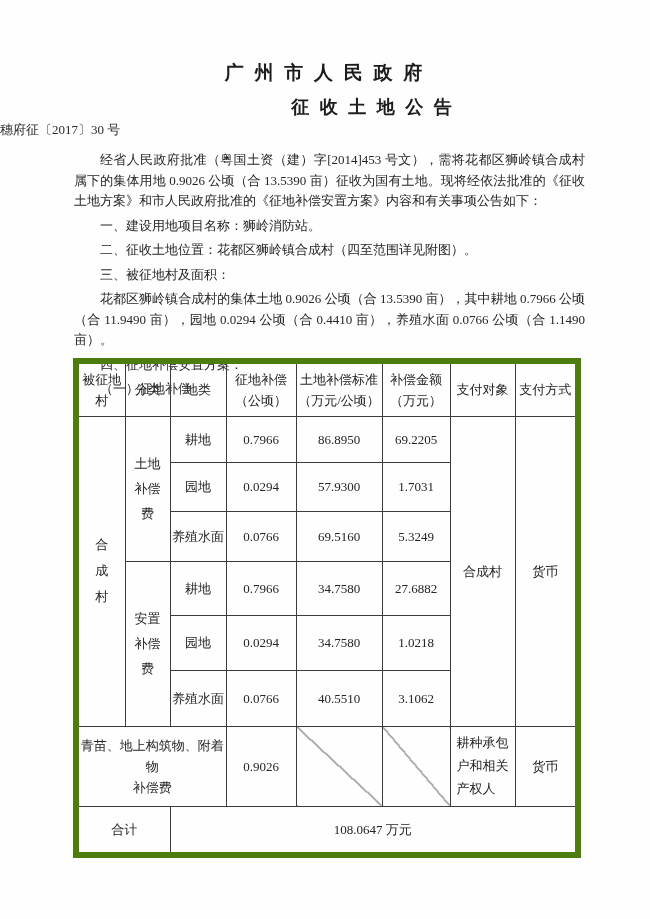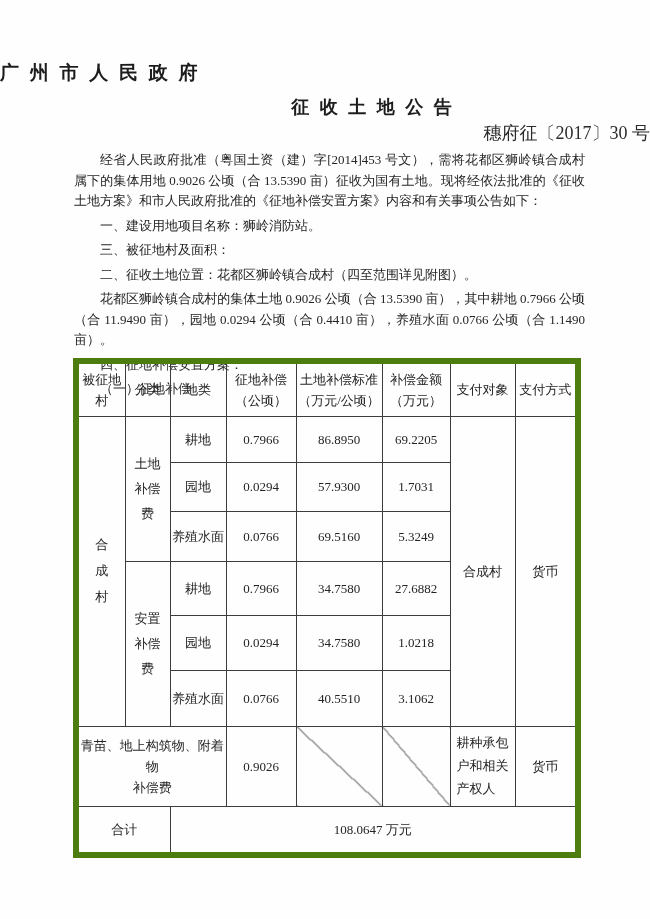--- a/index.html
+++ b/index.html
@@ -1,26 +1,26 @@
 <!DOCTYPE html>
 <html><head>
 <meta charset="utf-8">
 <style>
   html,body{margin:0;padding:0;background:#ffffff;}
   .page{
     position:relative;width:650px;height:919px;background:#fffefe;
     font-family:"Liberation Serif","DejaVu Serif",serif;color:#222;
     overflow:hidden;
   }
-  .title1{position:absolute;top:60px;left:0;width:100%;text-align:left;
+  .title1{position:absolute;top:60px;left:0;width:100%;text-align:center;
     font-size:19px;font-weight:bold;letter-spacing:3px;color:#1c1c1c;}
   .title2{position:absolute;top:95px;left:0;width:100%;text-align:center;
     font-size:18px;font-weight:bold;letter-spacing:3px;color:#1c1c1c;padding-left:48px;}
-  .docnum{position:absolute;top:121px;left:0;width:100%;text-align:right;
-    font-size:18px;color:#2a2a2a;}
+  .docnum{position:absolute;top:121px;left:0;width:100%;text-align:left;
+    font-size:13px;color:#2a2a2a;}
   .content{position:absolute;top:146px;left:70px;width:519px;}
   .content p{margin:4px;font-size:13px;line-height:20.5px;text-align:justify;
     text-indent:2em;color:#242424;}
   table.comp{position:absolute;top:358px;left:73px;width:502px;
     border-collapse:collapse;table-layout:fixed;border:6px solid #4d7c0f;}
   .comp th,.comp td{border:1px solid #3c3c3c;padding:0 1px;font-weight:normal;
     text-align:center;vertical-align:middle;font-size:13px;line-height:21px;
     color:#242424;overflow:hidden;}
   .comp th{white-space:pre-line;}
   td.pre{white-space:pre-line;}
@@ -43,22 +43,22 @@
 
 <div class="page">
 
   <div class="title1">广 州 市 人 民 政 府</div>
   <div class="title2">征 收 土 地 公 告</div>
   <div class="docnum">穗府征〔2017〕30 号</div>
 
   <div class="content">
     <p>经省人民政府批准（粤国土资（建）字[2014]453 号文），需将花都区狮岭镇合成村属下的集体用地 0.9026 公顷（合 13.5390 亩）征收为国有土地。现将经依法批准的《征收土地方案》和市人民政府批准的《征地补偿安置方案》内容和有关事项公告如下：</p>
     <p>一、建设用地项目名称：狮岭消防站。</p>
+    <p>二、征收土地位置：花都区狮岭镇合成村（四至范围详见附图）。</p>
     <p>三、被征地村及面积：</p>
-    <p>二、征收土地位置：花都区狮岭镇合成村（四至范围详见附图）。</p>
     <p>花都区狮岭镇合成村的集体土地 0.9026 公顷（合 13.5390 亩），其中耕地 0.7966 公顷（合 11.9490 亩），园地 0.0294 公顷（合 0.4410 亩），养殖水面 0.0766 公顷（合 1.1490 亩）。</p>
     <p>四、征地补偿安置方案：</p>
     <p>（一）征地补偿</p>
   </div>
 
   <table class="comp">
     <colgroup>
       <col style="width:49px">
         <col style="width:45px">
         <col style="width:56px">

